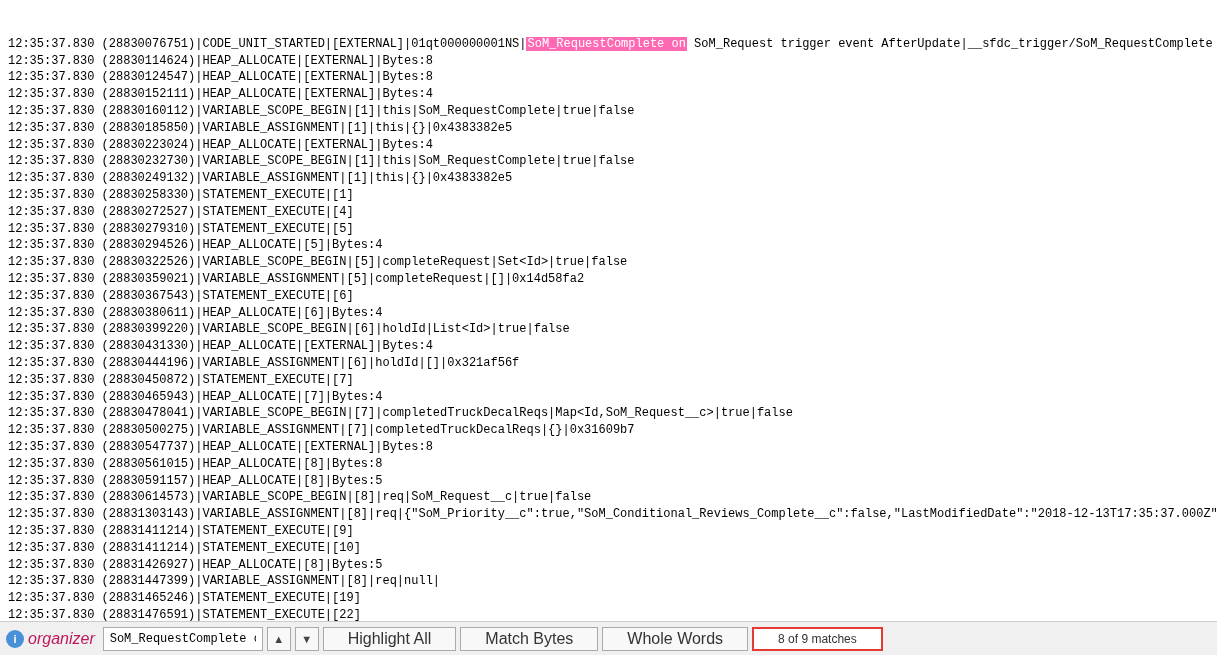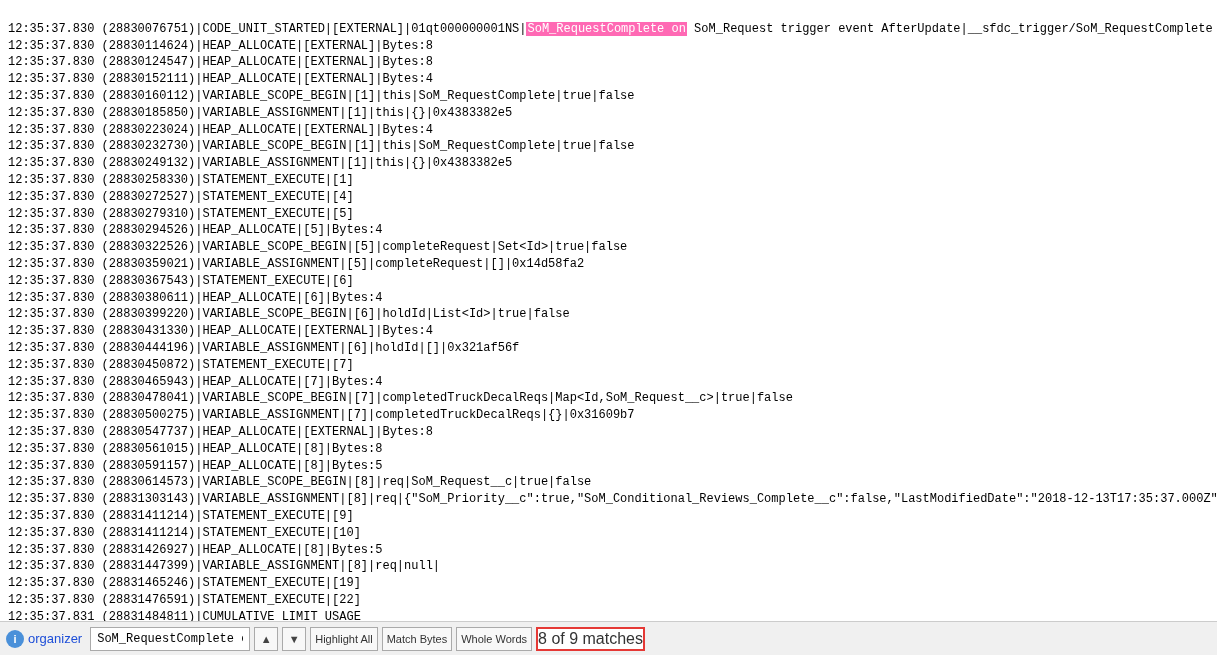--- a/index.html
+++ b/index.html
@@ -12,21 +12,21 @@
       height: 655px;
       overflow: hidden;
       display: flex;
       flex-direction: column;
     }
 
     #log-area {
       flex: 1;
       overflow-y: auto;
       overflow-x: auto;
-      padding: 4px 8px;
+      padding: 19px 8px;
       background: #ffffff;
       white-space: pre;
       line-height: 1.4;
     }
 
     .log-line {
       white-space: pre;
       color: #000000;
     }
 
@@ -56,23 +56,24 @@
       align-items: center;
       justify-content: center;
       font-size: 11px;
       font-weight: bold;
       font-family: sans-serif;
       flex-shrink: 0;
     }
 
     .organizer-label {
       font-family: sans-serif;
-      font-size: 13px;
-      color: #1d4ed8;
+      font-size: 16px;
+      color: #be185d;
       margin-right: 4px;
+      font-style: italic;
     }
 
     .search-input {
       height: 24px;
       border: 1px solid #aaa;
       padding: 2px 6px;
       font-size: 12px;
       font-family: 'Consolas', 'Courier New', monospace;
       width: 160px;
       background: #ffffff;
@@ -90,32 +91,32 @@
       justify-content: center;
       font-size: 11px;
       color: #444;
     }
 
     .action-btn {
       height: 24px;
       border: 1px solid #aaa;
       background: #f8f8f8;
       cursor: pointer;
-      padding: 0 4px;
-      font-size: 11px;
+      padding: 0 24px;
+      font-size: 16px;
       font-family: sans-serif;
       color: #333;
     }
 
     .matches-badge {
       height: 24px;
       border: 2px solid #e53935;
       background: #ffffff;
-      padding: 0 0;
-      font-size: 16px;
+      padding: 0 24px;
+      font-size: 12px;
       font-family: sans-serif;
       color: #333;
       display: flex;
       align-items: center;
     }
   </style>
 </head>
 <body>
 
 <div id="log-area">

